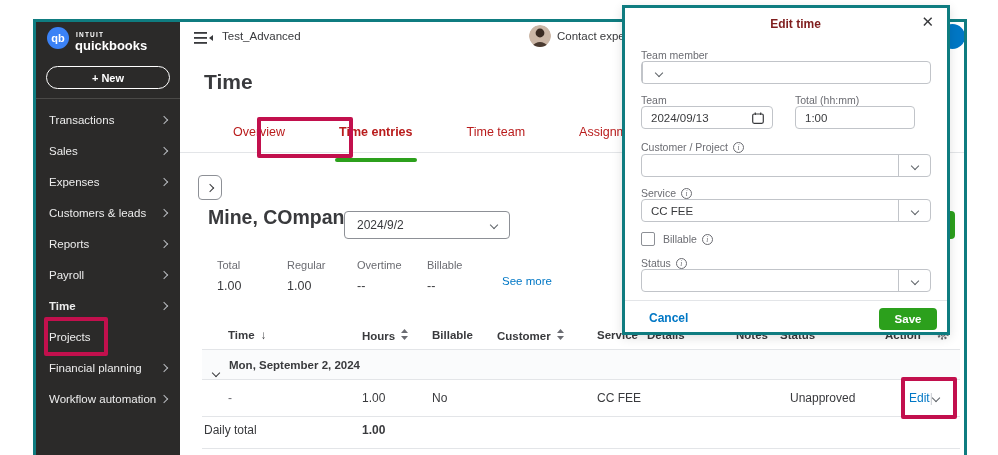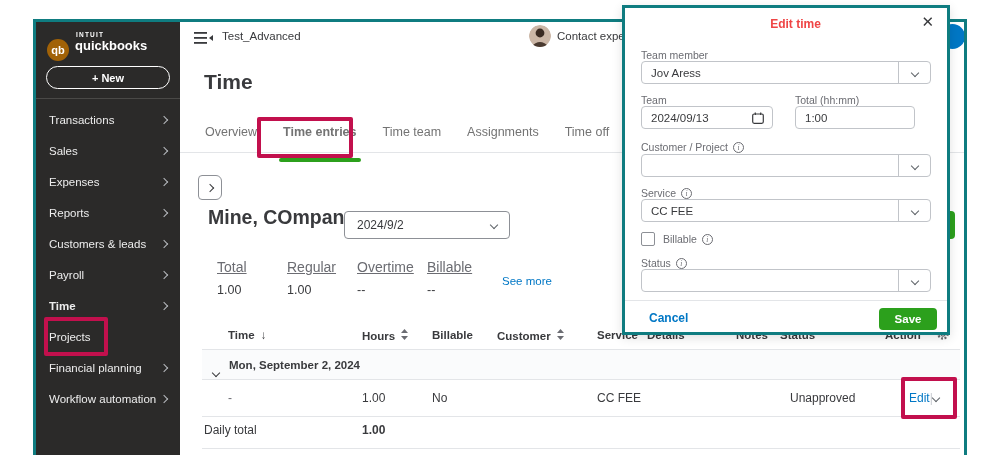--- a/index.html
+++ b/index.html
@@ -6,22 +6,22 @@
   html,body { width:998px; height:455px; background:#ffffff; overflow:hidden;
               font-family:"Liberation Sans", sans-serif; position:relative; }
 
   
   .window { position:absolute; left:33px; top:19px; width:934px; height:450px;
             border:3px solid #0f7c80; background:#ffffff; overflow:hidden; }
 
   
   .sidebar { position:absolute; left:0; top:0; width:144px; height:100%;
              background:#2b2a29; color:#f2f2f2; }
-  .logo-circle { position:absolute; left:11px; top:17px; width:22px; height:22px;
-                 border-radius:50%; background:#a16207; color:#fff; font-weight:bold;
+  .logo-circle { position:absolute; left:11px; top:5px; width:22px; height:22px;
+                 border-radius:50%; background:#3b82f6; color:#fff; font-weight:bold;
                  font-size:11px; display:flex; align-items:center; justify-content:center; }
   .logo-intuit { position:absolute; left:40px; top:9px; font-size:6.5px; font-weight:bold;
                  letter-spacing:1.2px; color:#fff; }
   .logo-qb { position:absolute; left:39px; top:16px; font-size:13px; font-weight:bold; color:#fff; }
   .new-btn { position:absolute; left:10px; top:44px; width:124px; height:23px;
              border:1.5px solid #ffffff; border-radius:12px; color:#fff; font-size:11px;
              font-weight:bold; display:flex; align-items:center; justify-content:center;
              background:transparent; cursor:pointer; }
   .side-divider { position:absolute; left:0; top:76px; width:100%; height:1px; background:#4a4947; }
   .nav { position:absolute; left:0; top:82px; width:100%; }
@@ -39,39 +39,39 @@
   .collapse-icon { position:absolute; left:14px; top:9px; cursor:pointer; }
   .company { position:absolute; left:42px; top:8px; font-size:11.5px; color:#393a3d; }
   .avatar { position:absolute; left:349px; top:3px; width:22px; height:22px; border-radius:50%;
             overflow:hidden; cursor:pointer; }
   .contact { position:absolute; left:377px; top:8px; font-size:11.5px; color:#393a3d; cursor:pointer; }
   .assist-circle { position:absolute; left:760px; top:2px; width:25px; height:25px;
                    border-radius:50%; background:#0077c5; cursor:pointer; }
   .page-title { position:absolute; left:24px; top:48px; font-size:21px; font-weight:bold; color:#393a3d; }
 
   .tabs { position:absolute; left:25px; top:103px; display:flex; gap:26px; }
-  .tab { font-size:12.5px; color:#737373; padding-bottom:25px; position:relative; cursor:pointer;
-         white-space:nowrap; }
+  .tab { font-size:12.5px; color:#b91c1c; padding-bottom:25px; position:relative; cursor:pointer;
+         white-space:nowrap;margin-left:28px; }
   .tab.active { font-weight:bold; }
   .tab.active::after { content:""; position:absolute; left:-4px; right:-4px; bottom:2px;
                        height:4px; background:#2ca01c; border-radius:2px; }
   .tab-divider { position:absolute; left:0; right:0; top:130px; height:1px; background:#e3e5e8; }
 
   .expand-btn { position:absolute; left:18px; top:153px; width:24px; height:25px;
                 border:1px solid #8d9096; border-radius:4px 6px 6px 4px; background:#fff;
                 display:flex; align-items:center; justify-content:center; cursor:pointer; }
   .heading { position:absolute; left:28px; top:184px; font-size:19.5px; font-weight:bold; color:#393a3d; }
   .date-select { position:absolute; left:164px; top:189px; width:166px; height:28px;
                  border:1px solid #8d9096; border-radius:4px; background:#fff; font-size:12px;
                  color:#393a3d; display:flex; align-items:center; padding:0 12px; cursor:pointer; }
   .date-select .grow { flex:1; }
 
   .stats { position:absolute; left:37px; top:237px; display:flex; }
   .stat { width:70px; }
-  .stat-label { font-size:14px; color:#6b6c72;text-decoration:underline; }
+  .stat-label { font-size:11px; color:#6b6c72; }
   .stat-value { font-size:12.5px; color:#393a3d; margin-top:8px; }
   .see-more { position:absolute; left:322px; top:253px; font-size:11.5px; color:#0077c5; cursor:pointer; }
 
   .green-btn { position:absolute; left:695px; top:189px; width:80px; height:28px;
                background:#2ca01c; border-radius:4px; border:none; cursor:pointer; }
 
   
   .th { position:absolute; top:307px; font-size:11.5px; font-weight:bold; color:#393a3d; cursor:pointer; }
   .c-time{left:48px}.c-hours{left:182px}.c-bill{left:252px}.c-cust{left:317px}
   .c-serv{left:417px}.c-det{left:467px}.c-notes{left:556px}.c-stat{left:600px}.c-act{left:705px}
@@ -90,21 +90,21 @@
   .hr4 { top:426px; }
   .edit-cluster { position:absolute; left:729px; top:369px; font-size:12px; display:flex;
                   align-items:center; }
   .edit-link { color:#0077c5; cursor:pointer; }
   .edit-bar { color:#c9cbd1; }
 
   
   .modal { position:absolute; left:622px; top:5px; width:328px; height:330px; background:#fff;
            border:3px solid #0f7c80; z-index:10; box-shadow:0 3px 10px rgba(0,0,0,0.12); }
   .modal-title { position:absolute; left:0; right:0; top:9px; text-align:center; font-size:12px;
-                 font-weight:bold; color:#ef4444;margin-left:19px; }
+                 font-weight:bold; color:#7f1d1d;margin-left:19px; }
   .modal-close { position:absolute; right:13px; top:5px; font-size:15px; color:#393a3d;
                  cursor:pointer; font-weight:normal; }
   .flabel { position:absolute; font-size:10.5px; color:#6b6c72; display:flex; align-items:center; gap:5px; }
   .fbox { position:absolute; border:1px solid #c1c4c9; border-radius:4px; background:#fff;
           height:23px; font-size:11.5px; color:#393a3d; display:flex; align-items:center; cursor:pointer; }
   .fbox .val { flex:1; padding:0 9px; }
   .fbox .chev-sect { width:32px; align-self:stretch; border-left:1px solid #c1c4c9;
                      display:flex; align-items:center; justify-content:center; }
   .info { display:inline-flex; width:11px; height:11px; border:1px solid #6b6c72; border-radius:50%;
           color:#6b6c72; font-size:7.5px; align-items:center; justify-content:center;
@@ -143,25 +143,25 @@
         </div>
         <div class="nav-item">
           <span class="nav-label">Sales</span>
           <span class="chev right"></span>
         </div>
         <div class="nav-item">
           <span class="nav-label">Expenses</span>
           <span class="chev right"></span>
         </div>
         <div class="nav-item">
+          <span class="nav-label">Customers &amp; leads</span>
+          <span class="chev right"></span>
+        </div>
+        <div class="nav-item">
           <span class="nav-label">Reports</span>
-          <span class="chev right"></span>
-        </div>
-        <div class="nav-item">
-          <span class="nav-label">Customers &amp; leads</span>
           <span class="chev right"></span>
         </div>
         <div class="nav-item">
           <span class="nav-label">Payroll</span>
           <span class="chev right"></span>
         </div>
         <div class="nav-item bold">
           <span class="nav-label">Time</span>
           <span class="chev right"></span>
         </div>
@@ -295,21 +295,20 @@
     <div class="hr hr4"></div>
   </div>
 </div>
 
 <div class="modal">
   <div class="modal-title">Edit time</div>
   <span class="modal-close">✕</span>
 
   <label class="flabel" style="left:16px; top:41px">Team member</label>
   <div class="fbox" style="left:16px; top:53px; width:290px">
-    <span class="val">Jov Aress</span>
     <span class="chev-sect">
         <span class="chev down"></span>
       </span>
   </div>
 
   <label class="flabel" style="left:16px; top:86px">Team</label>
   <div class="fbox" style="left:16px; top:98px; width:132px">
     <span class="val">2024/09/13</span>
     <span style="padding-right:8px; display:flex">
       <svg width="12" height="12" viewBox="0 0 12 12">

